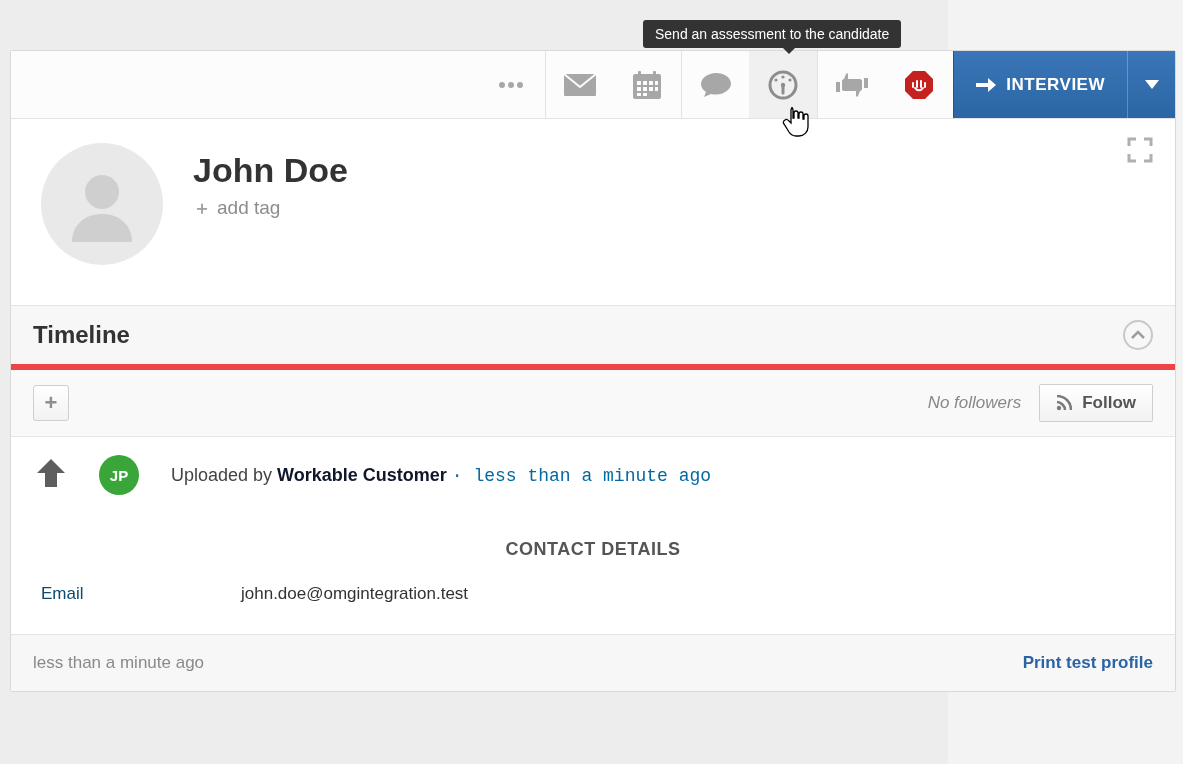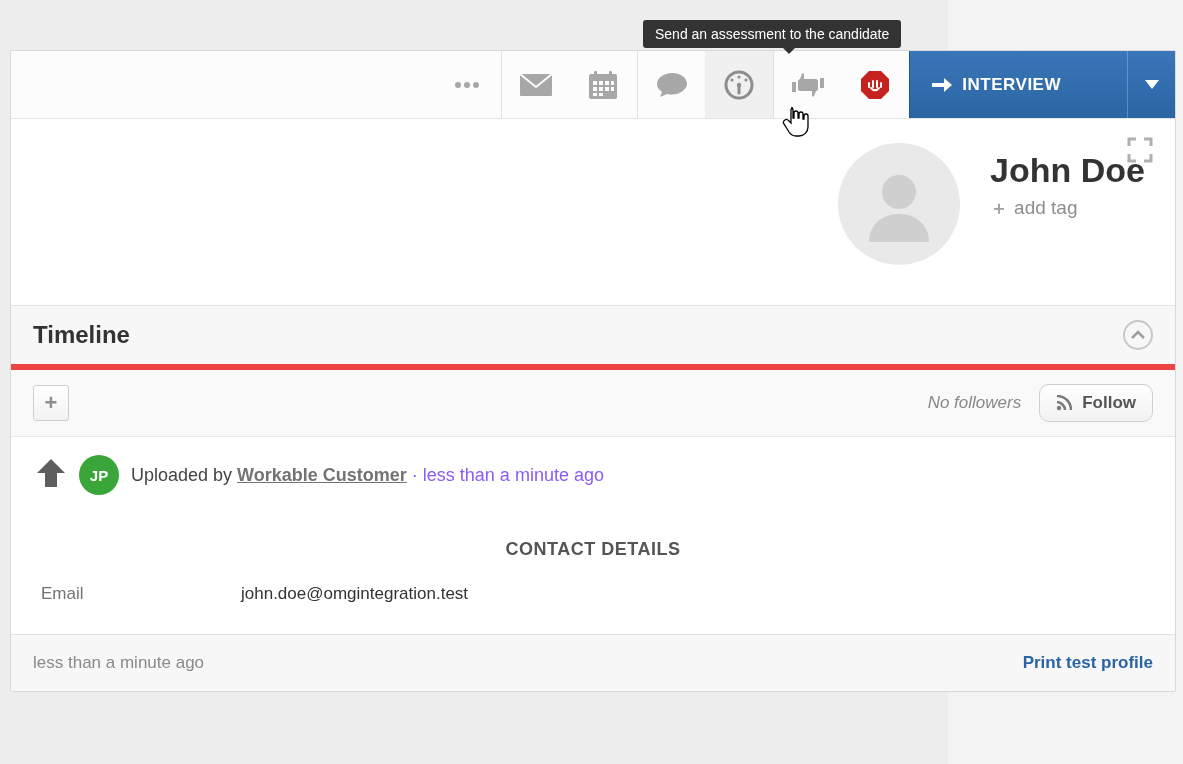--- a/index.html
+++ b/index.html
@@ -71,21 +71,20 @@
   .tb-cell.active {
     background: #f0f0f0;
   }
   .stage-btn {
     display: flex;
     align-items: center;
     background: #275e9a;
     background: linear-gradient(#3a76b8,#2b65a3);
     color: #fff;
     border-left: 1px solid #1f5590;
-    gap: 44px;
   }
   .stage-main {
     display: flex;
     align-items: center;
     gap: 10px;
     padding: 0 22px;
     height: 100%;
     font-weight: 700;
     letter-spacing: 0.5px;
     font-size: 17px;
@@ -101,21 +100,20 @@
   }
 
   
   .profile-header {
     position: relative;
     padding: 24px 30px 40px 30px;
     min-height: 170px;
     display: flex;
     align-items: flex-start;
     gap: 30px;
-    justify-content: flex-end;
   }
   .avatar {
     width: 122px; height: 122px;
     border-radius: 50%;
     background: #e9e9e9;
     display:flex; align-items:center; justify-content:center;
     color:#c6c6c6;
   }
   .cand-name {
     font-size: 34px;
@@ -185,72 +183,72 @@
     font-weight: 700;
   }
   .followers-right {
     display:flex; align-items:center; gap:18px;
   }
   .no-followers {
     color:#888; font-size: 17px; font-style: italic;
   }
   .follow-btn {
     border: 1px solid #cfcfcf;
-    border-radius: 10px;
+    border-radius: 2px;
     background: linear-gradient(#fff,#f2f2f2);
     padding: 8px 16px;
     display:flex; align-items:center; gap:10px;
     color:#555; font-size: 17px; font-weight:600;
   }
 
   
   .tl-entry {
     display:flex;
     align-items:center;
-    gap: 12px;
+    gap: 32px;
     padding: 18px 24px;
     background:#fff;
   }
   .tl-arrow {
     color:#6b6b6b;
   }
   .tl-badge {
     width: 40px; height: 40px;
     border-radius: 50%;
     background: #3aa63a;
     color:#fff;
     display:flex;align-items:center;justify-content:center;
     font-size: 15px; font-weight:600;
   }
   .tl-text {
     font-size: 18px;
     color:#444;
   }
-  .tl-text .uploader { font-weight:700; color:#737373;text-decoration:underline; }
-  .tl-text .ago { color:#8b5cf6; }
+  .tl-text .uploader { font-weight:700; color:#0f172a; }
+  .tl-text .ago { color:#0369a1;font-family:Liberation Mono, monospace; }
 
   
   .profile-body {
     padding: 26px 30px 30px 30px;
     background:#fff;
   }
   .contact-hdr {
     font-size: 18px;
     letter-spacing: 0.5px;
     font-weight: 700;
     color:#555;
     margin: 0 0 24px 0;
     text-align: center;
   }
   .contact-row {
     display:flex;
     gap: 60px;
     font-size: 17px;
   }
-  .contact-label { color:#737373; width: 140px; }
+  .contact-label { color:#0c4a6e; width: 140px; }
   .contact-value { color:#333; }
 
   
   .panel-footer {
     display:flex;
     align-items:center;
     justify-content:space-between;
     padding: 18px 22px;
     background:#f7f7f7;
     border-top:1px solid #e3e3e3;

